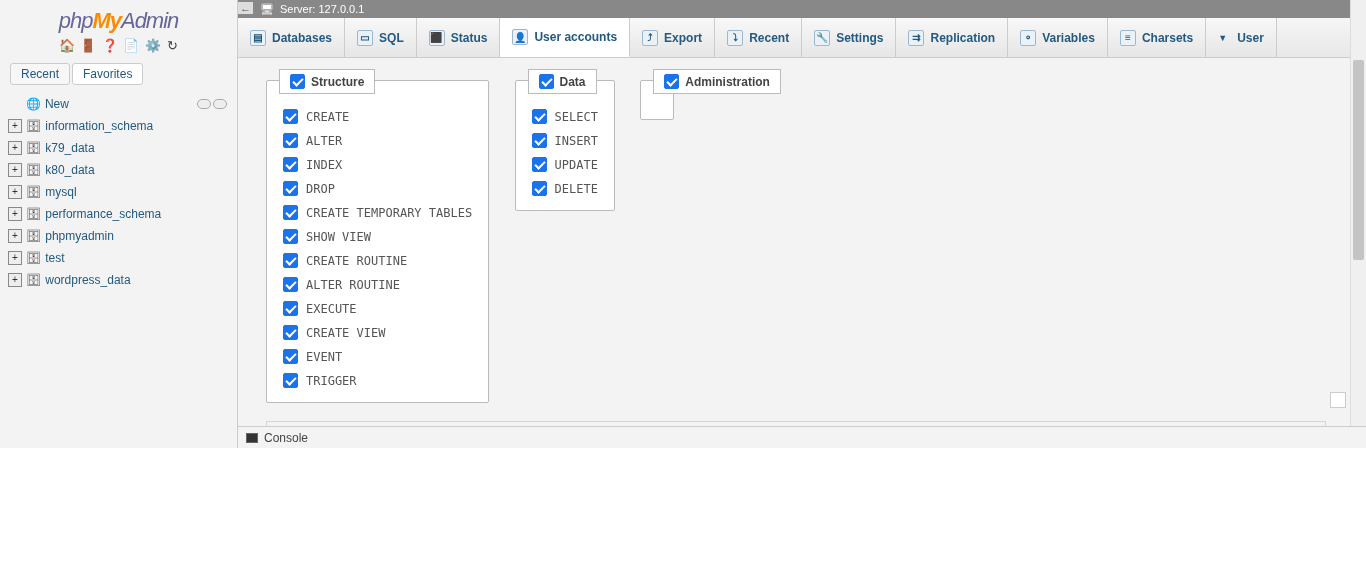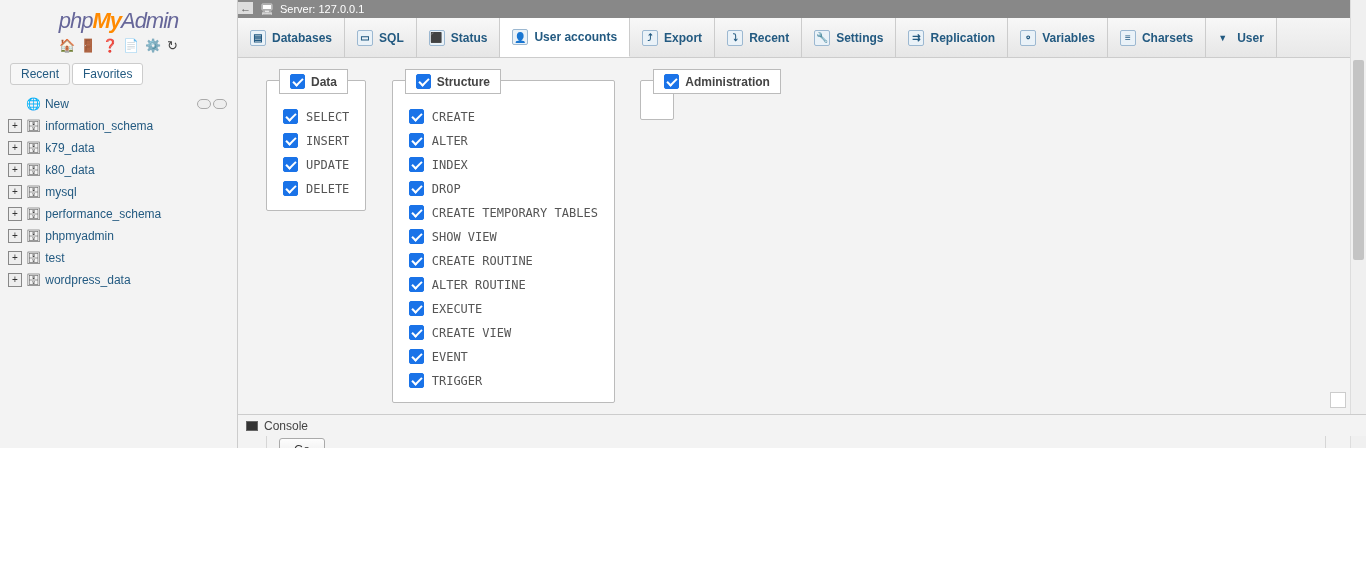--- a/index.html
+++ b/index.html
@@ -54,21 +54,21 @@
 .chk.blue2 { background: #1a73e8; border-color:#1a73e8; }
 
 #go-bar { margin: 18px 0 0 0; background: #f3f3f3; border: 1px solid #d6d6d6; padding: 16px 12px; width: calc(100% - 40px); }
 #go-bar button { background: linear-gradient(#fdfdfd,#e9e9e9); border: 1px solid #aaa; border-radius: 3px; padding: 4px 14px; cursor: pointer; font-size: 12px; color: #333; }
 
 #scrollbar-v { position: absolute; right: 0; top: 0; bottom: 0; width: 16px; background: #f0f0f0; border-left: 1px solid #ddd; }
 #scrollthumb { position: absolute; left: 2px; right: 2px; top: 60px; height: 200px; background: #c4c4c4; border-radius: 2px; }
 
 #bookmark-icon { position: absolute; right: 20px; bottom: 40px; width:16px; height:16px; background:#fff; border:1px solid #ccc; }
 
-#console { position: absolute; bottom: 12px; left: 238px; right: 0; height: 22px; background: #f3f3f3; border-top: 1px solid #ccc; display: flex; align-items: center; padding: 0 8px; gap: 6px; color: #444; margin-top: 44px; }
+#console { position: absolute; bottom: 0; left: 238px; right: 0; height: 22px; background: #f3f3f3; border-top: 1px solid #ccc; display: flex; align-items: center; padding: 0 8px; gap: 6px; color: #444; margin-top: 44px; }
 #console .cicon { width:12px; height:10px; border:1px solid #666; background:#333; }
 
 .arrow-left { position:absolute; left:0; top:2px; color:#555; background:#ddd; padding:0 2px; cursor:pointer; }
 </style>
 </head>
 <body>
 
 <div id="page">
 
   <div id="sidebar">
@@ -191,96 +191,96 @@
           <span>User</span>
         </div>
     </div>
 
     <div id="content">
       <div style="white-space:nowrap;">
         
         <div class="fieldset">
           <div class="legend">
             <input type="checkbox" class="chk blue2" checked="" style="">
-            <span>Data</span>
+            <span>Structure</span>
           </div>
           <div class="priv-list">
             <div class="priv">
                 <input type="checkbox" class="chk blue2" checked="" style="">
-                <label>SELECT</label>
-              </div>
-            <div class="priv">
-                <input type="checkbox" class="chk blue2" checked="" style="">
-                <label>INSERT</label>
-              </div>
-            <div class="priv">
-                <input type="checkbox" class="chk blue2" checked="" style="">
-                <label>UPDATE</label>
-              </div>
-            <div class="priv">
-                <input type="checkbox" class="chk blue2" checked="" style="">
-                <label>DELETE</label>
+                <label>CREATE</label>
+              </div>
+            <div class="priv">
+                <input type="checkbox" class="chk blue2" checked="" style="">
+                <label>ALTER</label>
+              </div>
+            <div class="priv">
+                <input type="checkbox" class="chk blue2" checked="" style="">
+                <label>INDEX</label>
+              </div>
+            <div class="priv">
+                <input type="checkbox" class="chk blue2" checked="" style="">
+                <label>DROP</label>
+              </div>
+            <div class="priv">
+                <input type="checkbox" class="chk blue2" checked="" style="">
+                <label>CREATE TEMPORARY TABLES</label>
+              </div>
+            <div class="priv">
+                <input type="checkbox" class="chk blue2" checked="" style="">
+                <label>SHOW VIEW</label>
+              </div>
+            <div class="priv">
+                <input type="checkbox" class="chk blue2" checked="" style="">
+                <label>CREATE ROUTINE</label>
+              </div>
+            <div class="priv">
+                <input type="checkbox" class="chk blue2" checked="" style="">
+                <label>ALTER ROUTINE</label>
+              </div>
+            <div class="priv">
+                <input type="checkbox" class="chk blue2" checked="" style="">
+                <label>EXECUTE</label>
+              </div>
+            <div class="priv">
+                <input type="checkbox" class="chk blue2" checked="" style="">
+                <label>CREATE VIEW</label>
+              </div>
+            <div class="priv">
+                <input type="checkbox" class="chk blue2" checked="" style="">
+                <label>EVENT</label>
+              </div>
+            <div class="priv">
+                <input type="checkbox" class="chk blue2" checked="" style="">
+                <label>TRIGGER</label>
               </div>
           </div>
         </div>
 
         
         <div class="fieldset">
           <div class="legend">
             <input type="checkbox" class="chk blue2" checked="" style="">
-            <span>Structure</span>
+            <span>Data</span>
           </div>
           <div class="priv-list">
             <div class="priv">
                 <input type="checkbox" class="chk blue2" checked="" style="">
-                <label>CREATE</label>
-              </div>
-            <div class="priv">
-                <input type="checkbox" class="chk blue2" checked="" style="">
-                <label>ALTER</label>
-              </div>
-            <div class="priv">
-                <input type="checkbox" class="chk blue2" checked="" style="">
-                <label>INDEX</label>
-              </div>
-            <div class="priv">
-                <input type="checkbox" class="chk blue2" checked="" style="">
-                <label>DROP</label>
-              </div>
-            <div class="priv">
-                <input type="checkbox" class="chk blue2" checked="" style="">
-                <label>CREATE TEMPORARY TABLES</label>
-              </div>
-            <div class="priv">
-                <input type="checkbox" class="chk blue2" checked="" style="">
-                <label>SHOW VIEW</label>
-              </div>
-            <div class="priv">
-                <input type="checkbox" class="chk blue2" checked="" style="">
-                <label>CREATE ROUTINE</label>
-              </div>
-            <div class="priv">
-                <input type="checkbox" class="chk blue2" checked="" style="">
-                <label>ALTER ROUTINE</label>
-              </div>
-            <div class="priv">
-                <input type="checkbox" class="chk blue2" checked="" style="">
-                <label>EXECUTE</label>
-              </div>
-            <div class="priv">
-                <input type="checkbox" class="chk blue2" checked="" style="">
-                <label>CREATE VIEW</label>
-              </div>
-            <div class="priv">
-                <input type="checkbox" class="chk blue2" checked="" style="">
-                <label>EVENT</label>
-              </div>
-            <div class="priv">
-                <input type="checkbox" class="chk blue2" checked="" style="">
-                <label>TRIGGER</label>
+                <label>SELECT</label>
+              </div>
+            <div class="priv">
+                <input type="checkbox" class="chk blue2" checked="" style="">
+                <label>INSERT</label>
+              </div>
+            <div class="priv">
+                <input type="checkbox" class="chk blue2" checked="" style="">
+                <label>UPDATE</label>
+              </div>
+            <div class="priv">
+                <input type="checkbox" class="chk blue2" checked="" style="">
+                <label>DELETE</label>
               </div>
           </div>
         </div>
 
         
         <div class="fieldset">
           <div class="legend">
             <input type="checkbox" class="chk blue2" checked="" style="">
             <span>Administration</span>
           </div>

